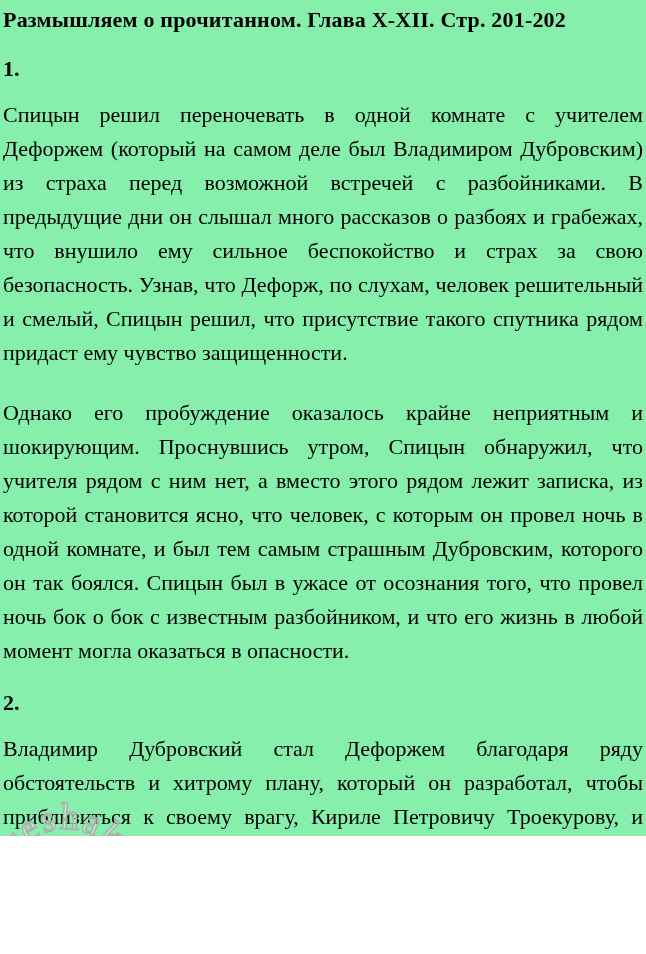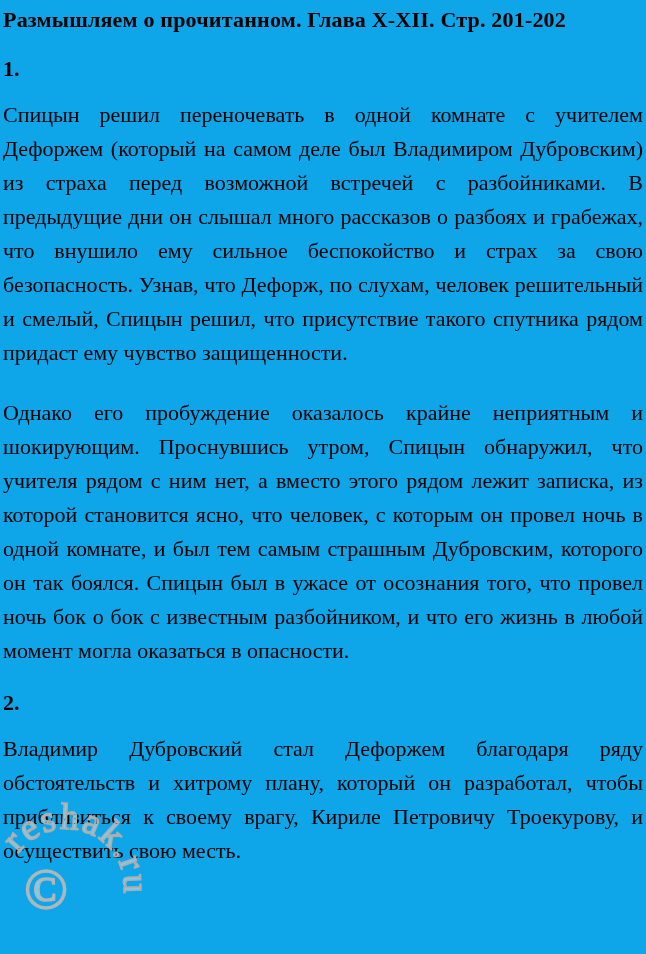--- a/index.html
+++ b/index.html
@@ -3,23 +3,23 @@
 <meta charset="utf-8">
 <style>
   html, body {
     margin: 0;
     padding: 0;
     background: #ffffff;
   }
   .page {
     position: relative;
     width: 646px;
-    height: 954px;
+    height: 836px;
     overflow: hidden;
-    background: #0ea5e9;
+    background: #86efac;
     color: #000000;
     font-family: "Liberation Serif", "DejaVu Serif", serif;
     box-sizing: border-box;
     padding: 6px 3px 0 3px;
   }
   .doc-title {
     margin: 0;
     font-size: 22px;
     font-weight: bold;
     line-height: 28px;

